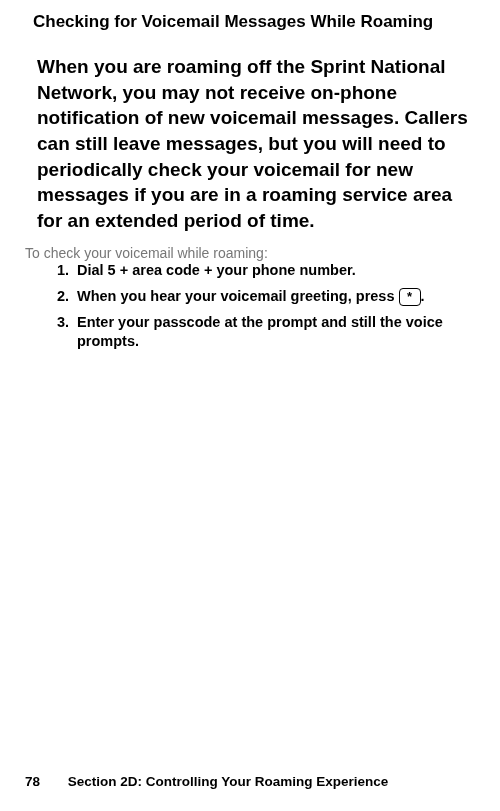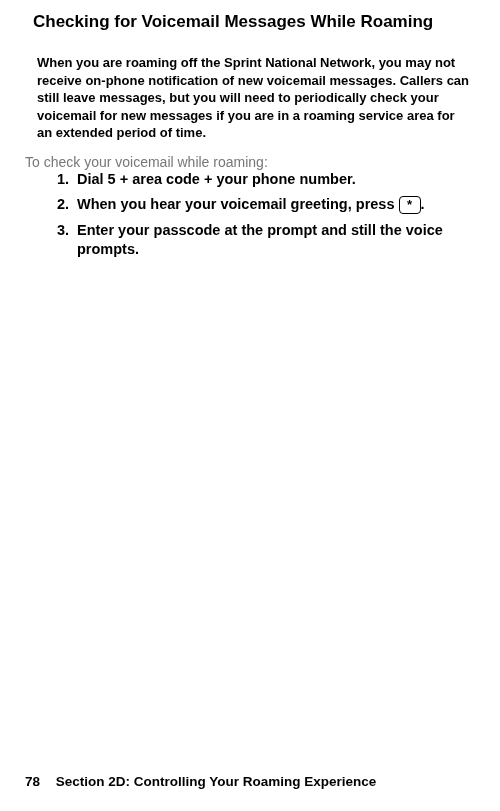--- a/index.html
+++ b/index.html
@@ -16,21 +16,21 @@
       padding: 12px 25px 0 25px;
     }
     .heading {
       font-size: 17px;
       font-weight: 700;
       color: #000;
       margin-bottom: 22px;
       padding-left: 8px;
     }
     .intro {
-      font-size: 13px;
+      font-size: 19px;
       font-weight: 600;
       color: #000;
       line-height: 1.35;
       padding-left: 12px;
       padding-right: 2px;
       margin-bottom: 12px;
     }
     .subhead {
       font-size: 14px;
       font-weight: 400;
@@ -86,21 +86,21 @@
     }
     .footer {
       position: absolute;
       bottom: 22px;
       left: 25px;
       font-size: 13.5px;
       font-weight: 700;
       color: #000;
     }
     .footer .pagenum {
-      margin-right: 12px;
+      margin-right: 24px;
     }
   </style>
 </head>
 <body>
 
 <h1 class="heading">Checking for Voicemail Messages While Roaming</h1>
 
 <p class="intro">When you are roaming off the Sprint National Network, you may not receive on-phone notification of new voicemail messages. Callers can still leave messages, but you will need to periodically check your voicemail for new messages if you are in a roaming service area for an extended period of time.</p>
 
 <p class="subhead">To check your voicemail while roaming:</p>

